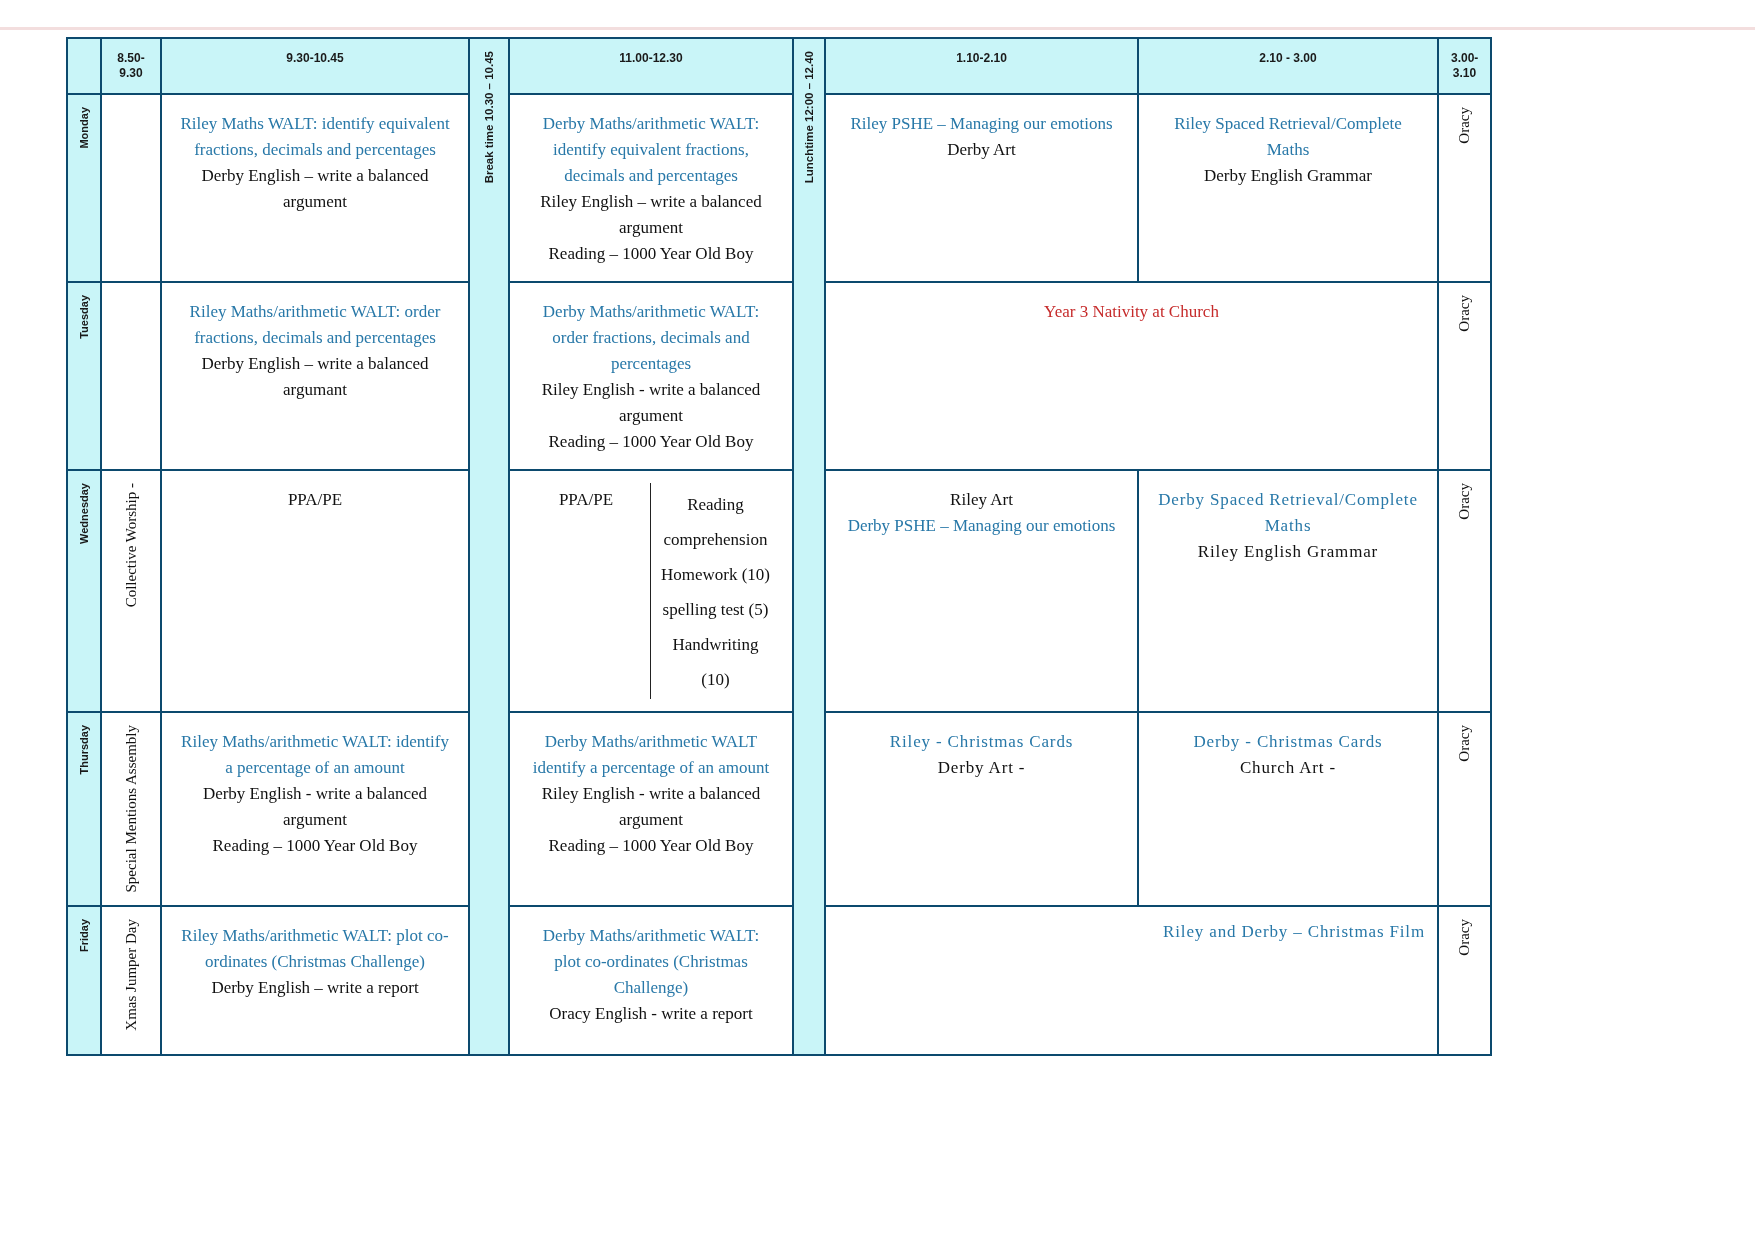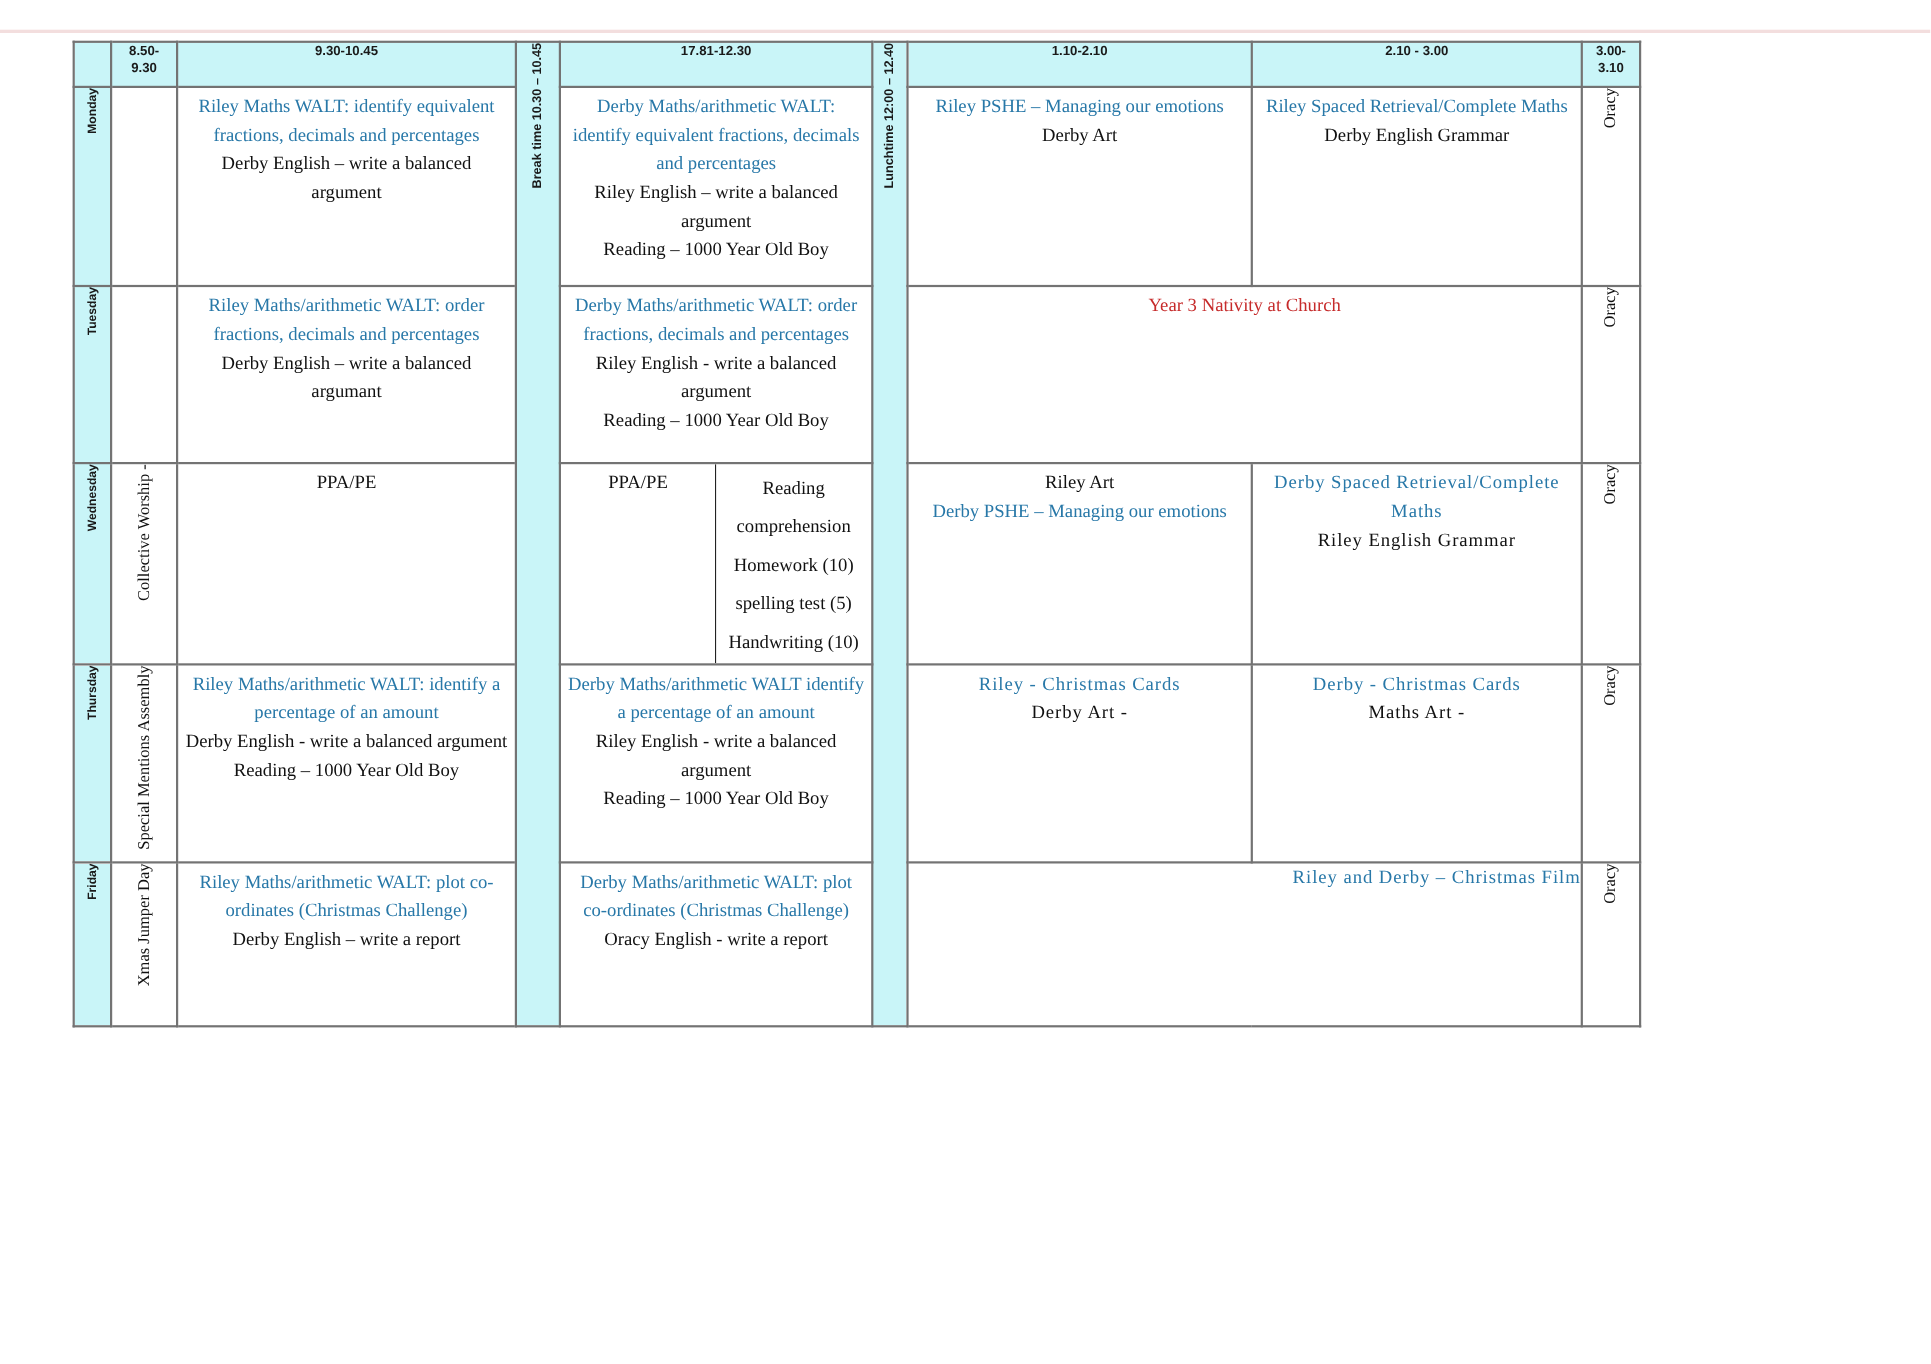--- a/index.html
+++ b/index.html
@@ -11,22 +11,22 @@
     position:relative;
   }
   .sheet-line{position:absolute;left:0;top:27px;width:1755px;height:3px;background:#f3dede;}
   table.tt{
     position:absolute;left:66px;top:37px;
     border-collapse:collapse;
     table-layout:fixed;
     width:1424px;
   }
   table.tt td, table.tt th{
-    border:2px solid #737373;
-    padding:0;
+    border:2px solid #0c4a6e;
+    padding:12px;
     overflow:hidden;
     vertical-align:top;
   }
   col.c-day{width:34px}
   col.c-morn{width:60px}
   col.c-s1{width:308px}
   col.c-brk{width:40px}
   col.c-s2{width:284px}
   col.c-lun{width:32px}
   col.c-s3{width:313px}
@@ -112,21 +112,21 @@
       <tr style="height:41px">
     <th class="time"></th>
     <th class="time">8.50-
 9.30</th>
     <th class="time">9.30-10.45</th>
     <td class="cyan" rowspan="6">
       <div class="vwrap">
             <span class="vtext vband">Break time 10.30 – 10.45</span>
           </div>
     </td>
-    <th class="time">17.81-12.30</th>
+    <th class="time">11.00-12.30</th>
     <td class="cyan" rowspan="6">
       <div class="vwrap">
             <span class="vtext vband">Lunchtime 12:00 – 12.40</span>
           </div>
     </td>
     <th class="time">1.10-2.10</th>
     <th class="time">2.10 - 3.00</th>
     <th class="time">3.00-
 3.10</th>
   </tr>
@@ -286,21 +286,21 @@
     </td>
     <td class="content sp">
       <div class="pad">
         <div class="line teal">Riley  - Christmas Cards</div>
         <div class="line">Derby Art -</div>
       </div>
     </td>
     <td class="content sp">
       <div class="pad">
         <div class="line teal">Derby  - Christmas Cards</div>
-        <div class="line">Maths Art -</div>
+        <div class="line">Church Art -</div>
       </div>
     </td>
     <td class="oracell">
       <div class="vwrap">
             <span class="vtext voracy">Oracy</span>
           </div>
     </td>
   </tr>
 
   <tr style="height:149px">

